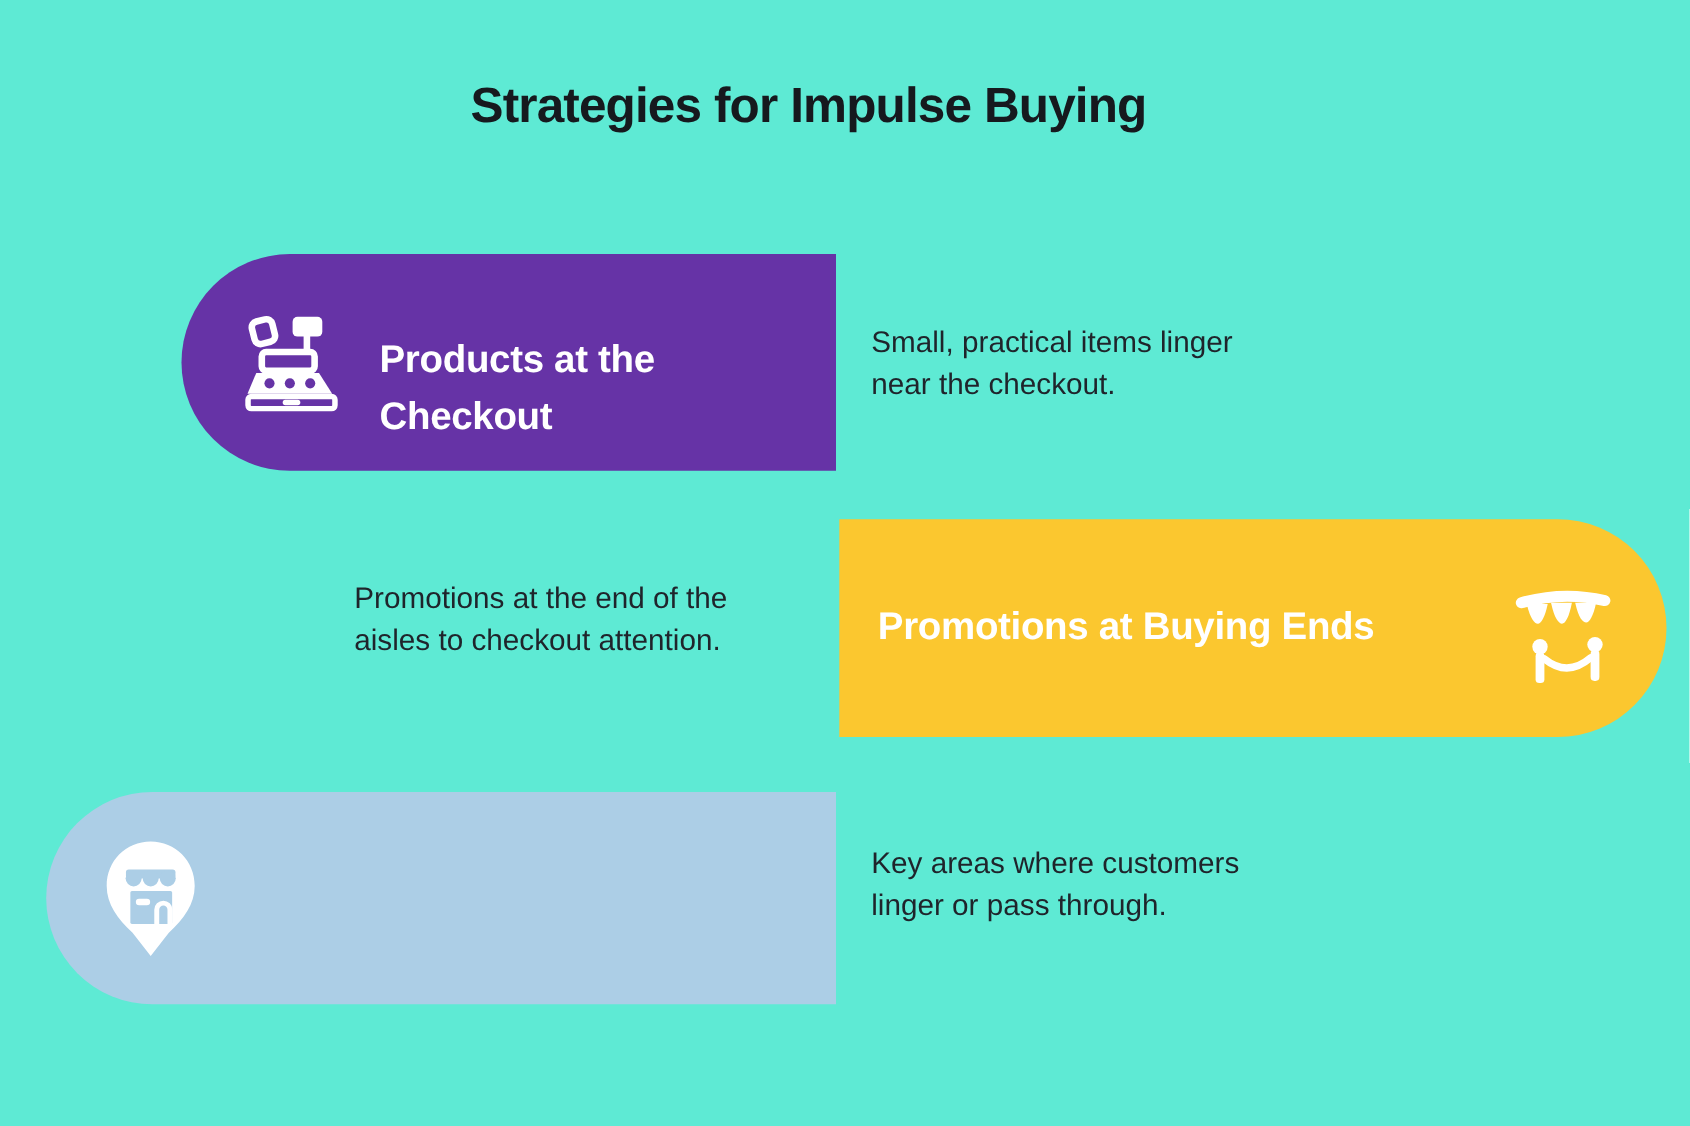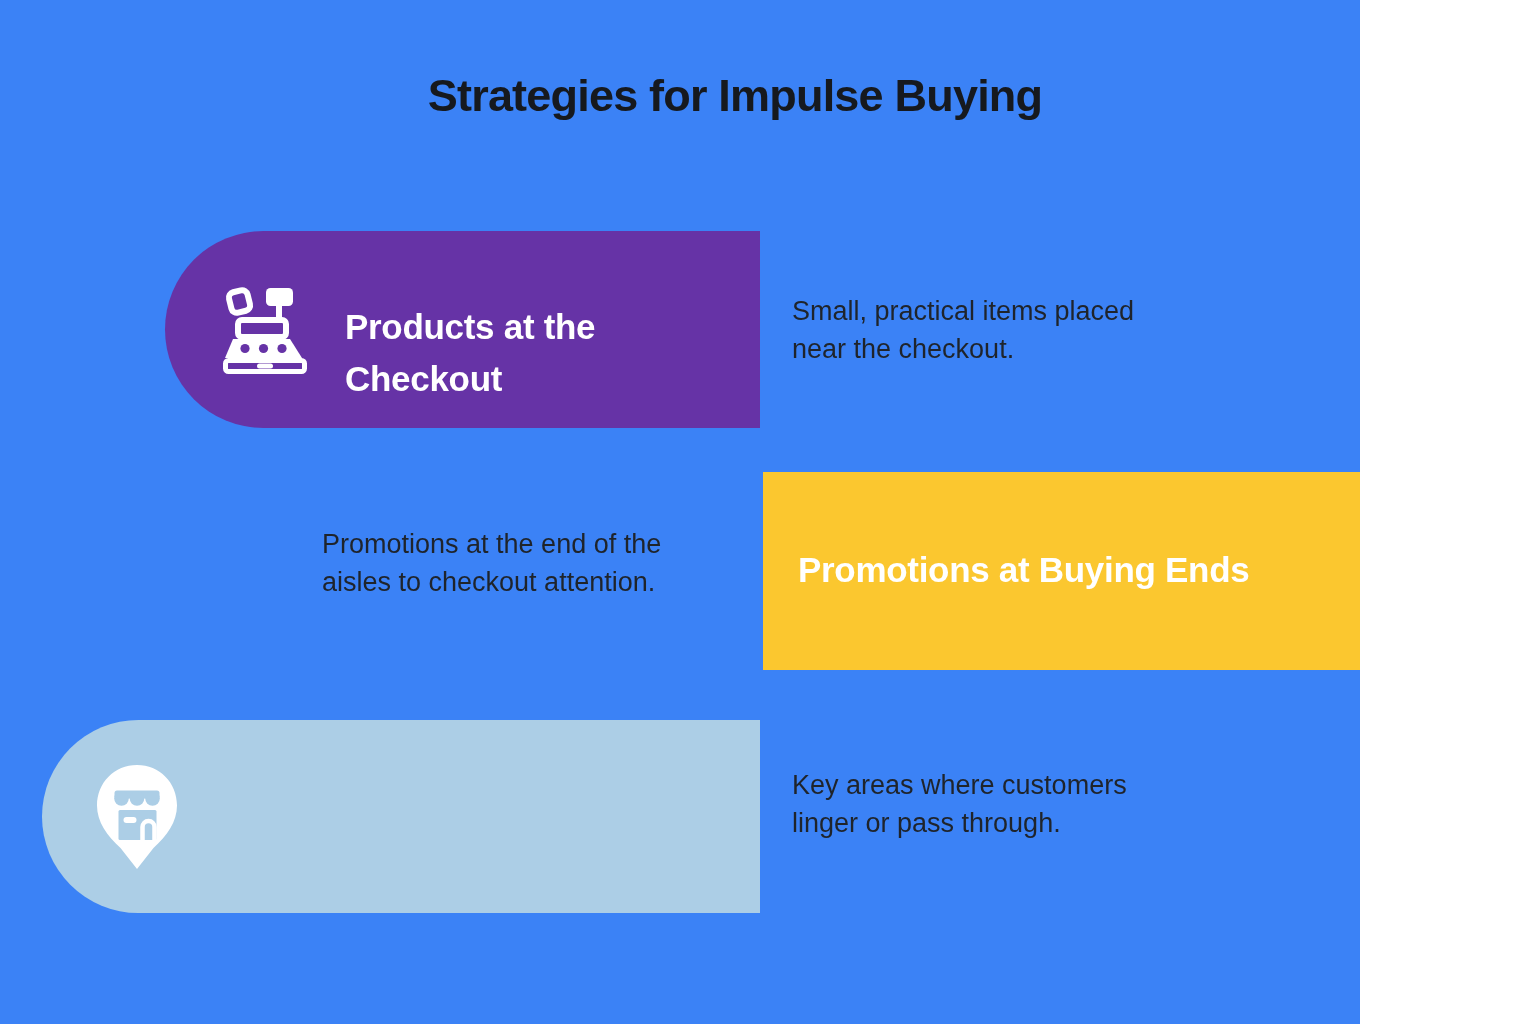--- a/index.html
+++ b/index.html
@@ -1,21 +1,21 @@
 <!DOCTYPE html>
 <html><head>
 <meta charset="utf-8">
 <style>
   * { margin: 0; padding: 0; box-sizing: border-box; }
   html, body { background: #ffffff; }
   .canvas {
     position: relative;
-    width: 1360px;
+    width: 1536px;
     height: 1024px;
-    background: #3b82f6;
+    background: #5eead4;
     font-family: "Liberation Sans", sans-serif;
     overflow: hidden;
   }
   .title {
     position: absolute;
     top: 70px;
     left: 0;
     width: 1470px;
     text-align: center;
     font-size: 45px;
@@ -88,21 +88,21 @@
         <circle cx="24" cy="64.5" r="4.6" fill="#6633A6"></circle>
         <circle cx="42.5" cy="64.5" r="4.6" fill="#6633A6"></circle>
         <circle cx="61" cy="64.5" r="4.6" fill="#6633A6"></circle>
         <rect x="4.5" y="76.5" width="79" height="11" rx="3" fill="none" stroke="#ffffff" stroke-width="5"></rect>
         <rect x="36" y="79.5" width="16" height="5" rx="2.5" fill="#ffffff"></rect>
       </svg>
     </span>
     <div class="banner-label">Products at the Checkout</div>
   </div>
   <div class="desc desc-1">
-    <div>Small, practical items placed</div>
+    <div>Small, practical items linger</div>
     <div>near the checkout.</div>
   </div>
 
   <div class="desc desc-2">
     <div>Promotions at the end of the</div>
     <div>aisles to checkout attention.</div>
   </div>
   <div class="banner banner-yellow">
     <div class="banner-label">Promotions at Buying Ends</div>
     <span class="icon-wrap icon-bunting">

